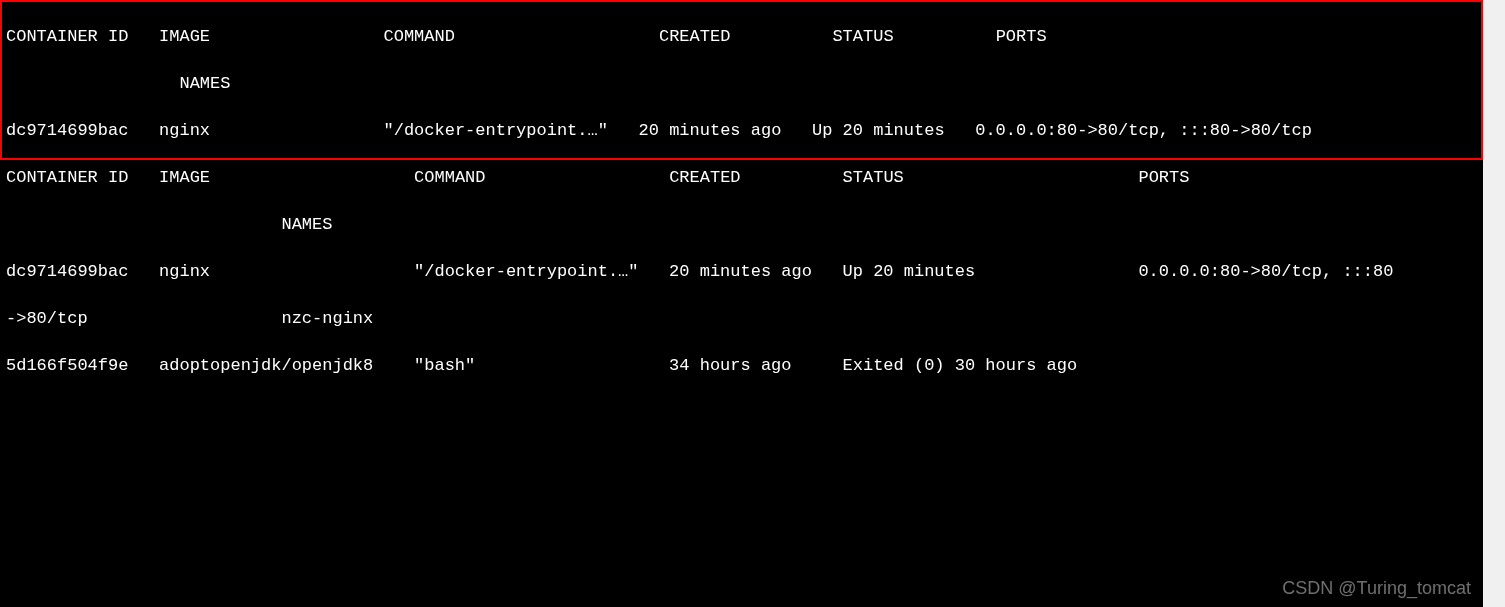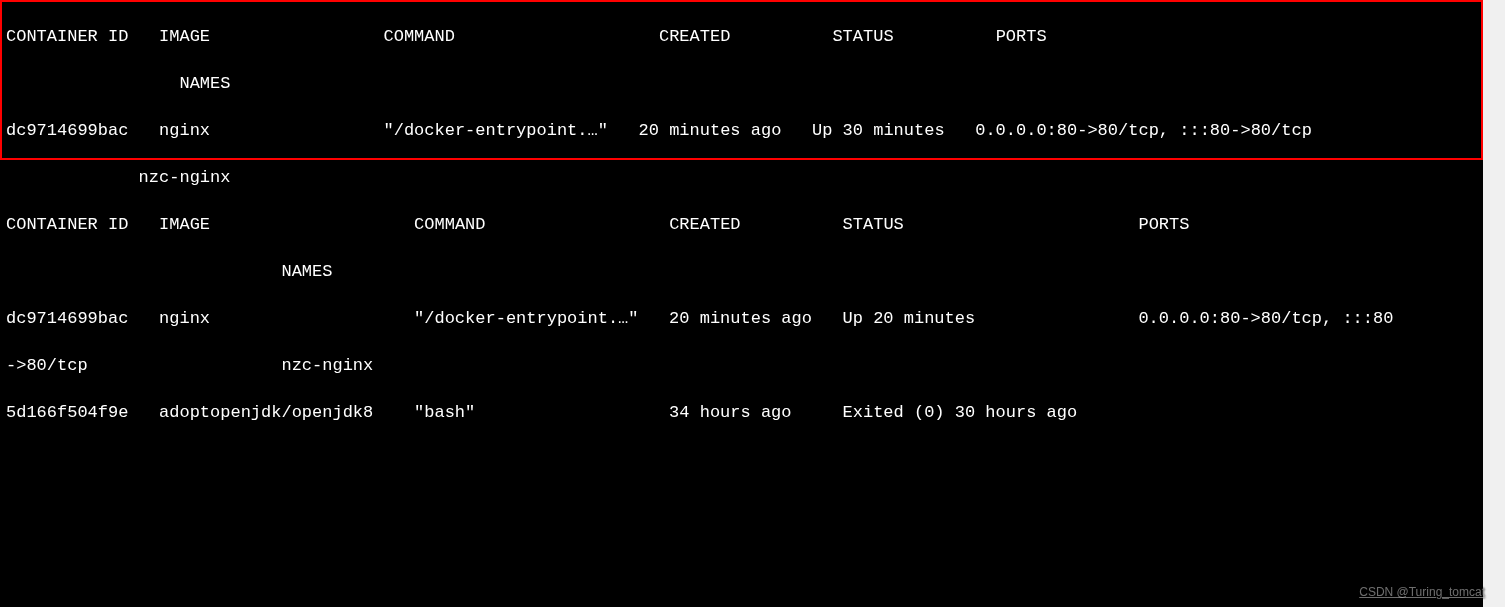--- a/index.html
+++ b/index.html
@@ -29,37 +29,35 @@
     position: absolute;
     top: 0;
     right: 0;
     width: 22px;
     height: 100%;
     background: #f0f0f0;
   }
   .watermark {
     position: absolute;
     bottom: 6px;
-    right: 20px;
+    right: 34px;
     color: rgba(200,200,200,0.55);
     font-family: Arial, sans-serif;
-    font-size: 12px;
+    font-size: 18px;
     text-shadow: 0 0 2px #000;
-    text-decoration: underline;
   }
   .row { display: block; }
 </style>
 </head>
 <body>
 
 <div class="terminal">
 <span class="row"><span>CONTAINER ID</span>   <span>IMAGE</span>                 <span>COMMAND</span>                    <span>CREATED</span>          <span>STATUS</span>          <span>PORTS</span></span>
 <span class="row">                 <span>NAMES</span></span>
-<span class="row"><span>dc9714699bac</span>   <span>nginx</span>                 <span>"/docker-entrypoint.…"</span>   <span>20 minutes ago</span>   <span>Up 30 minutes</span>   <span>0.0.0.0:80-&gt;80/tcp, :::80-&gt;80/tcp</span></span>
-<span class="row">             nzc-nginx</span>
+<span class="row"><span>dc9714699bac</span>   <span>nginx</span>                 <span>"/docker-entrypoint.…"</span>   <span>20 minutes ago</span>   <span>Up 20 minutes</span>   <span>0.0.0.0:80-&gt;80/tcp, :::80-&gt;80/tcp</span></span>
 <span class="row"><span>CONTAINER ID</span>   <span>IMAGE</span>                    <span>COMMAND</span>                  <span>CREATED</span>          <span>STATUS</span>                       <span>PORTS</span></span>
 <span class="row">                           <span>NAMES</span></span>
 <span class="row">dc9714699bac   nginx                    "/docker-entrypoint.…"   20 minutes ago   Up 20 minutes                0.0.0.0:80-&gt;80/tcp, :::80</span>
 <span class="row">-&gt;80/tcp                   nzc-nginx</span>
 <span class="row">5d166f504f9e   adoptopenjdk/openjdk8    "bash"                   34 hours ago     Exited (0) 30 hours ago</span>
 
 
 
 
 

